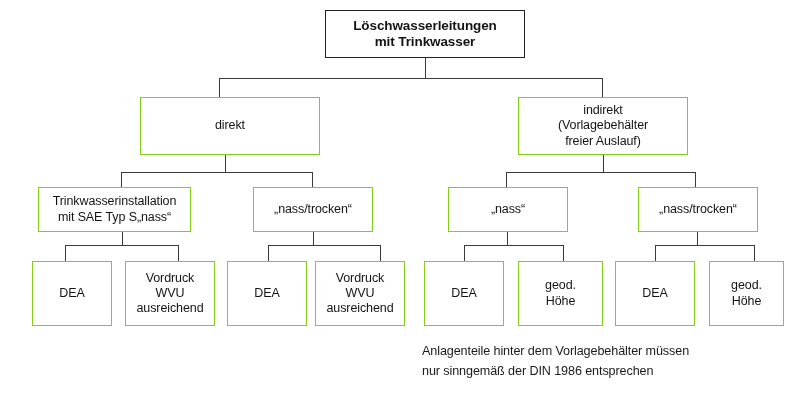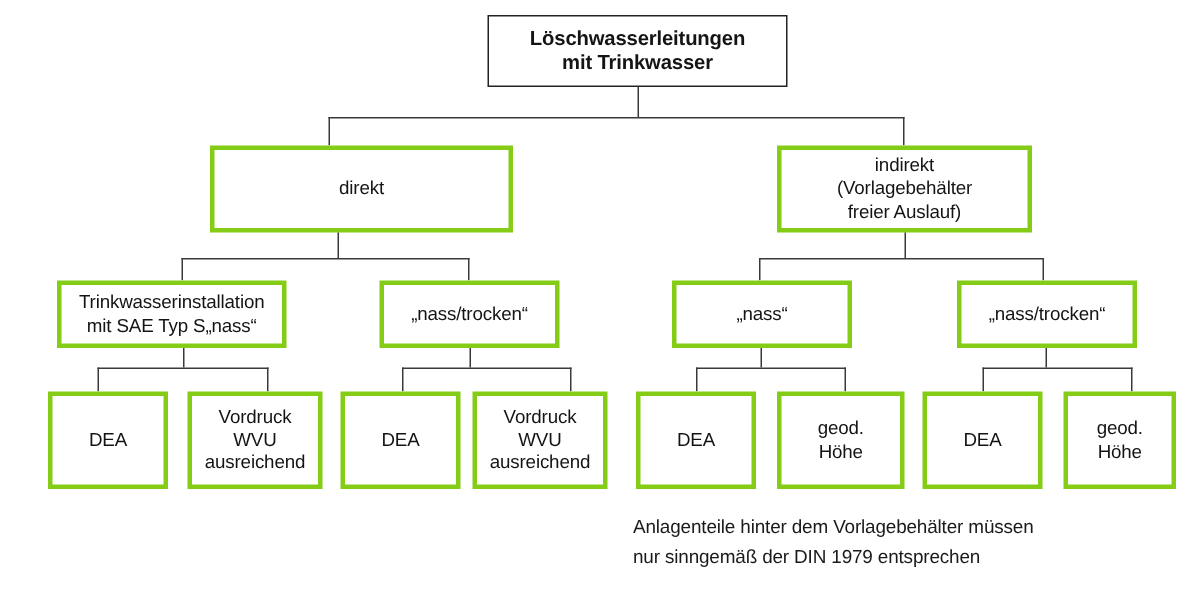--- a/index.html
+++ b/index.html
@@ -16,21 +16,21 @@
   }
   #diagram {
     position: relative;
     width: 800px;
     height: 400px;
     background: #ffffff;
   }
   .node {
     position: absolute;
     box-sizing: border-box;
-    border: 3px solid #84cc16;
+    border: 1px solid #84cc16;
     background: #ffffff;
     display: flex;
     align-items: center;
     justify-content: center;
     text-align: center;
     line-height: 1.22;
     color: #141414;
     letter-spacing: -0.1px;
   }
   .node .txt {
@@ -73,21 +73,21 @@
   <div class="node root" style="left:325px; top:10px; width:200px; height:48px;">
     <span class="txt">Löschwasserleitungen
 mit Trinkwasser</span>
   </div>
 
   <div class="ln v" style="left:425px; top:58px; height:20px;"></div>
   <div class="ln h" style="left:219px; top:78px; width:384px;"></div>
   <div class="ln v" style="left:219px; top:78px; height:19px;"></div>
   <div class="ln v" style="left:602px; top:78px; height:19px;"></div>
 
-  <div class="node lvl2" style="left:140px; top:97px; width:202px; height:58px;">
+  <div class="node lvl2" style="left:140px; top:97px; width:180px; height:58px;">
     <span class="txt">direkt</span>
   </div>
 
   <div class="node lvl2" style="left:518px; top:97px; width:170px; height:58px;">
     <span class="txt">indirekt
 (Vorlagebehälter
 freier Auslauf)</span>
   </div>
 
   <div class="ln v" style="left:225px; top:155px; height:17px;"></div>
@@ -170,15 +170,15 @@
     <span class="txt">DEA</span>
   </div>
 
   <div class="node leaf" style="left:709px; top:261px; width:75px; height:65px;">
     <span class="txt">geod.
 Höhe</span>
   </div>
 
 
   <div class="note" style="left:422px; top:341px; width:370px;">Anlagenteile hinter dem Vorlagebehälter müssen
-nur sinngemäß der DIN 1979 entsprechen</div>
+nur sinngemäß der DIN 1986 entsprechen</div>
 
 </div>
 
 </body></html>

